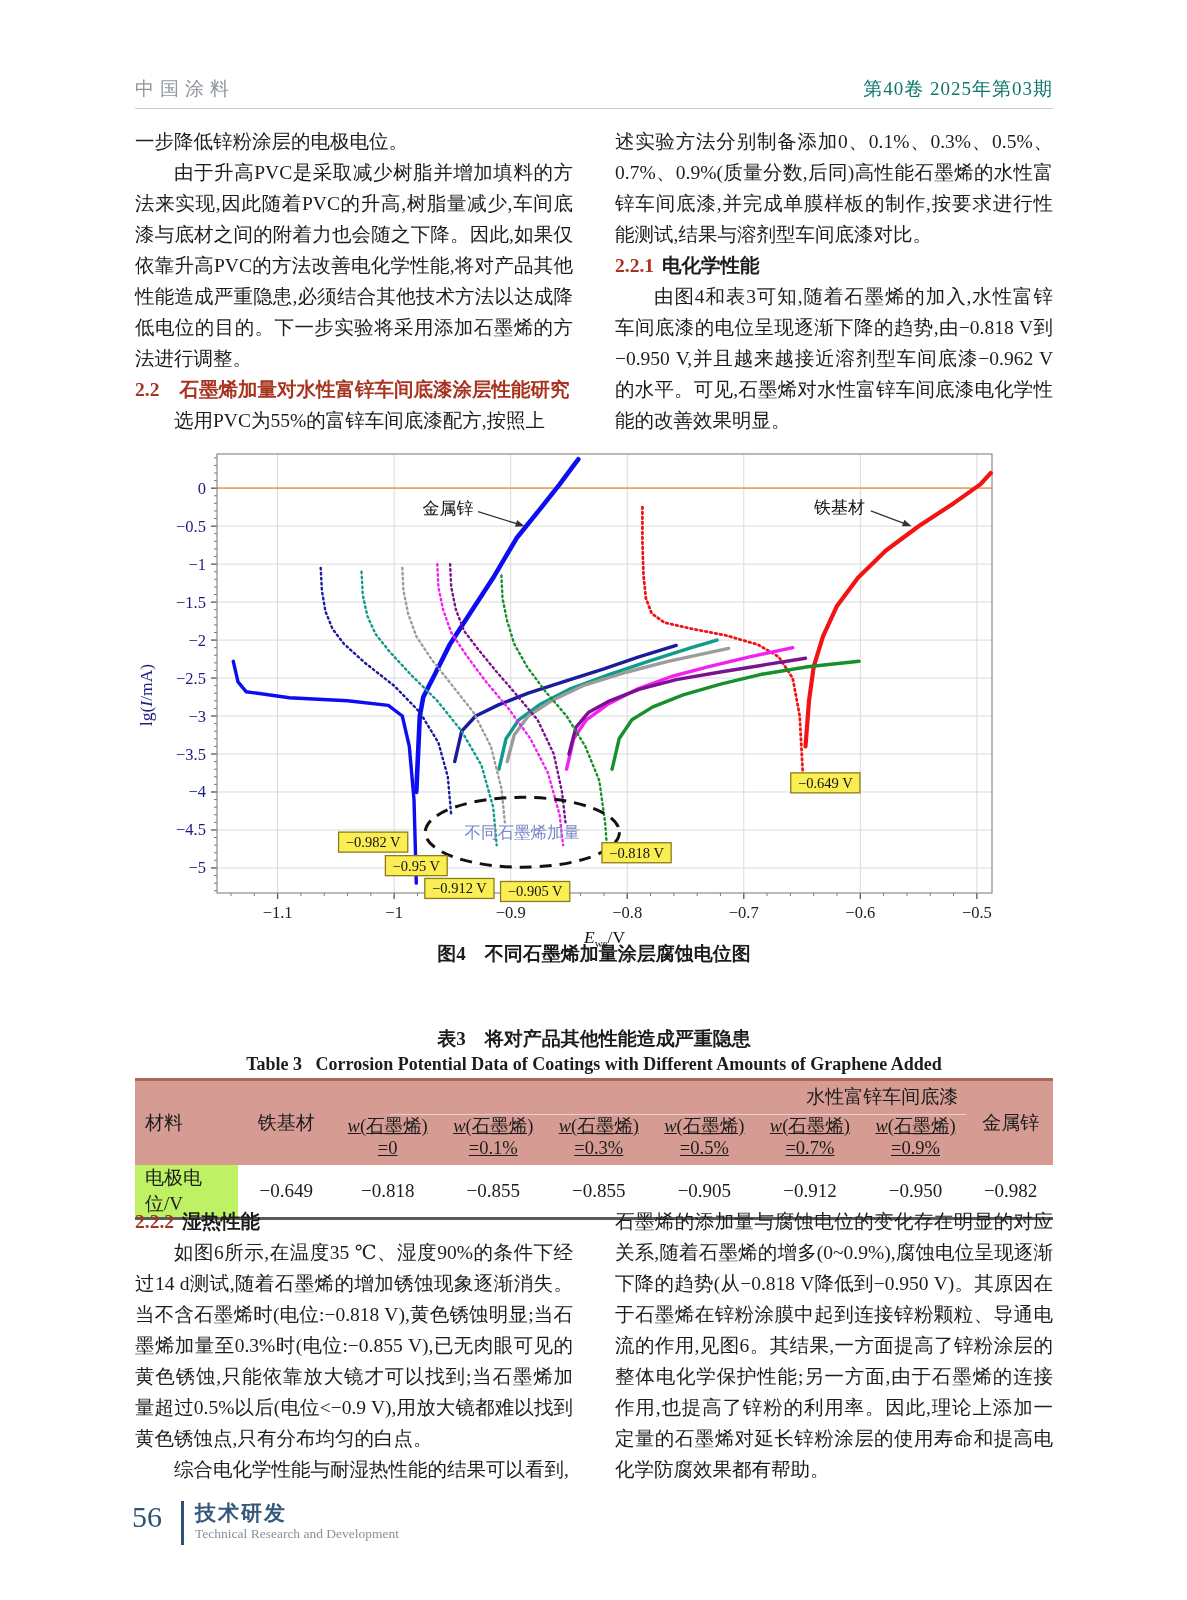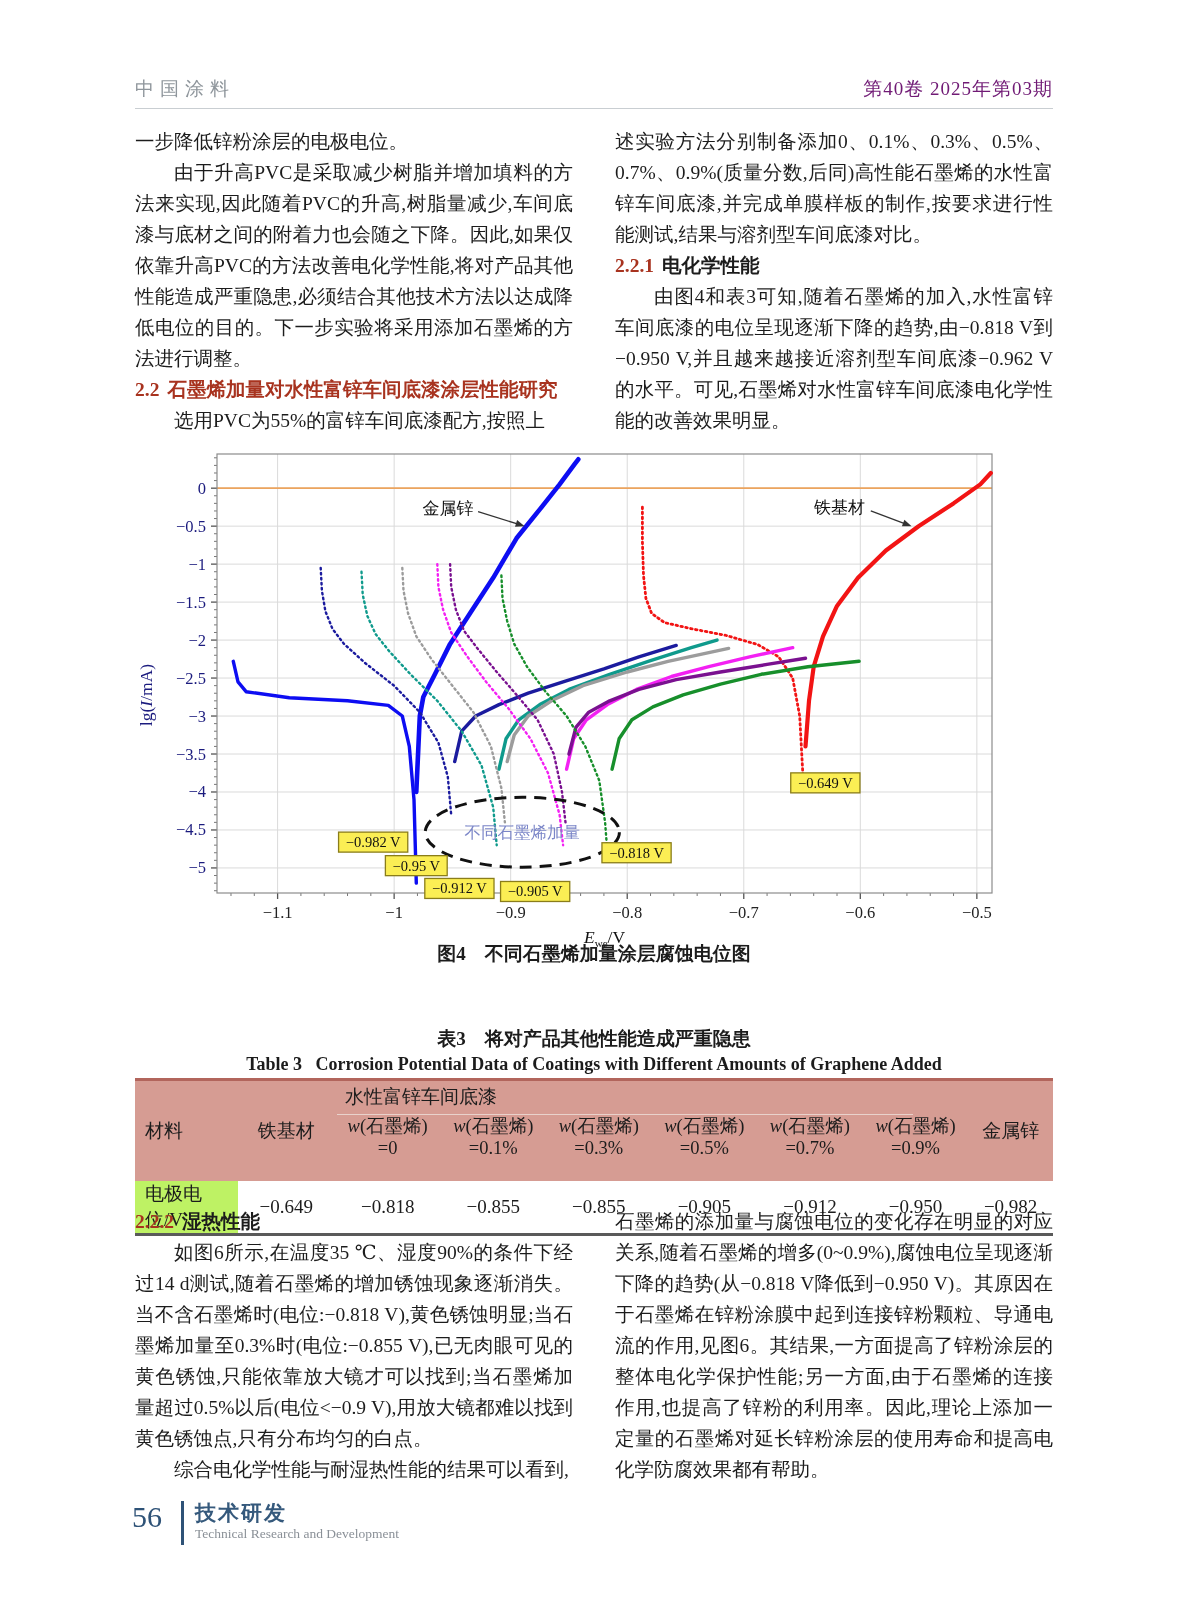--- a/index.html
+++ b/index.html
@@ -1,51 +1,51 @@
 <!DOCTYPE html>
 <html><head>
 <meta charset="utf-8">
 <style>
   html,body{margin:0;padding:0;background:#e8e8e8;}
   .page{position:relative;width:1187px;height:1600px;background:#ffffff;margin:0 auto;
         font-family:"Liberation Serif","DejaVu Serif",serif;color:#1c1c1c;overflow:hidden;}
   
   .hdr-left{position:absolute;left:135px;top:76px;font-size:19px;color:#8f969c;letter-spacing:6px;}
-  .hdr-right{position:absolute;right:134px;top:76px;font-size:19px;color:#701a75;letter-spacing:1px;}
+  .hdr-right{position:absolute;right:134px;top:76px;font-size:19px;color:#0f766e;letter-spacing:1px;}
   .hdr-rule{position:absolute;left:135px;top:108px;width:918px;height:1px;background:#c9ced2;}
   
   .col{position:absolute;width:438px;font-size:19.5px;line-height:31px;text-align:justify;}
   .col-tl{left:135px;top:126px;}
   .col-tr{left:615px;top:126px;}
   .col-bl{left:135px;top:1206px;}
   .col-br{left:615px;top:1206px;}
   .indent{text-indent:2em;margin:0;}
   p.noindent{margin:0;}
   .h-num{color:#a8331f;font-weight:bold;margin-right:8px;}
   .h-line{margin:0;}
   .h-title-plain{font-weight:bold;color:#1c1c1c;}
-  .h-title-red{font-weight:bold;color:#a8331f;}
+  .h-title-red{font-weight:bold;color:#a8331f;margin-left:12px;}
   
   .chart-wrap{position:absolute;left:120px;top:437px;width:945px;height:512px;}
   
   .cap{position:absolute;left:135px;width:918px;text-align:center;white-space:pre;}
   .cap-cn{font-weight:bold;font-size:19px;}
   .cap-en{font-weight:bold;font-size:18px;}
   .fig-cap-cn{top:941px;}
   .fig-cap-en{top:972px;}
   .tab-cap-cn{top:1026px;}
   .tab-cap-en{top:1054px;}
   
   .dtable{position:absolute;left:135px;top:1078px;width:918px;border-collapse:collapse;
           font-size:19px;border-top:3px solid #b2655c;border-bottom:3px solid #5a5a5a;}
   .dtable th,.dtable td{font-weight:normal;padding:0 2px;}
   .dtable thead th{background:#d69c93;}
-  .dtable .grp{text-align:left;height:34px;}
+  .dtable .grp{text-align:right;height:34px;}
   .grp-inner{display:inline-block;border-bottom:1px solid #e9d2cc;padding:2px 8px 4px 8px;min-width:560px;}
-  .dtable .sub{text-align:center;font-size:18.5px;line-height:22px;padding-bottom:22px;}
+  .dtable .sub{text-align:center;font-size:18.5px;line-height:22px;padding-bottom:6px;text-decoration:underline;}
   .dtable .rowhead{text-align:left;padding-left:10px;}
   .dtable td{text-align:center;height:36px;background:#fff;}
   .dtable td.rowhead{background:#bef264;}
   .dtable .ital{font-style:italic;}
   
   .ft-num{position:absolute;left:132px;top:1500px;font-size:30px;color:#2e5277;}
   .ft-bar{position:absolute;left:181px;top:1501px;width:3px;height:44px;background:#2e5277;}
   .ft-cn{position:absolute;left:195px;top:1499px;font-size:21px;font-weight:bold;color:#35597c;
          font-family:"Liberation Sans","DejaVu Sans",sans-serif;letter-spacing:2px;}
   .ft-en{position:absolute;left:195px;top:1526px;font-size:13.5px;color:#8a9097;}

